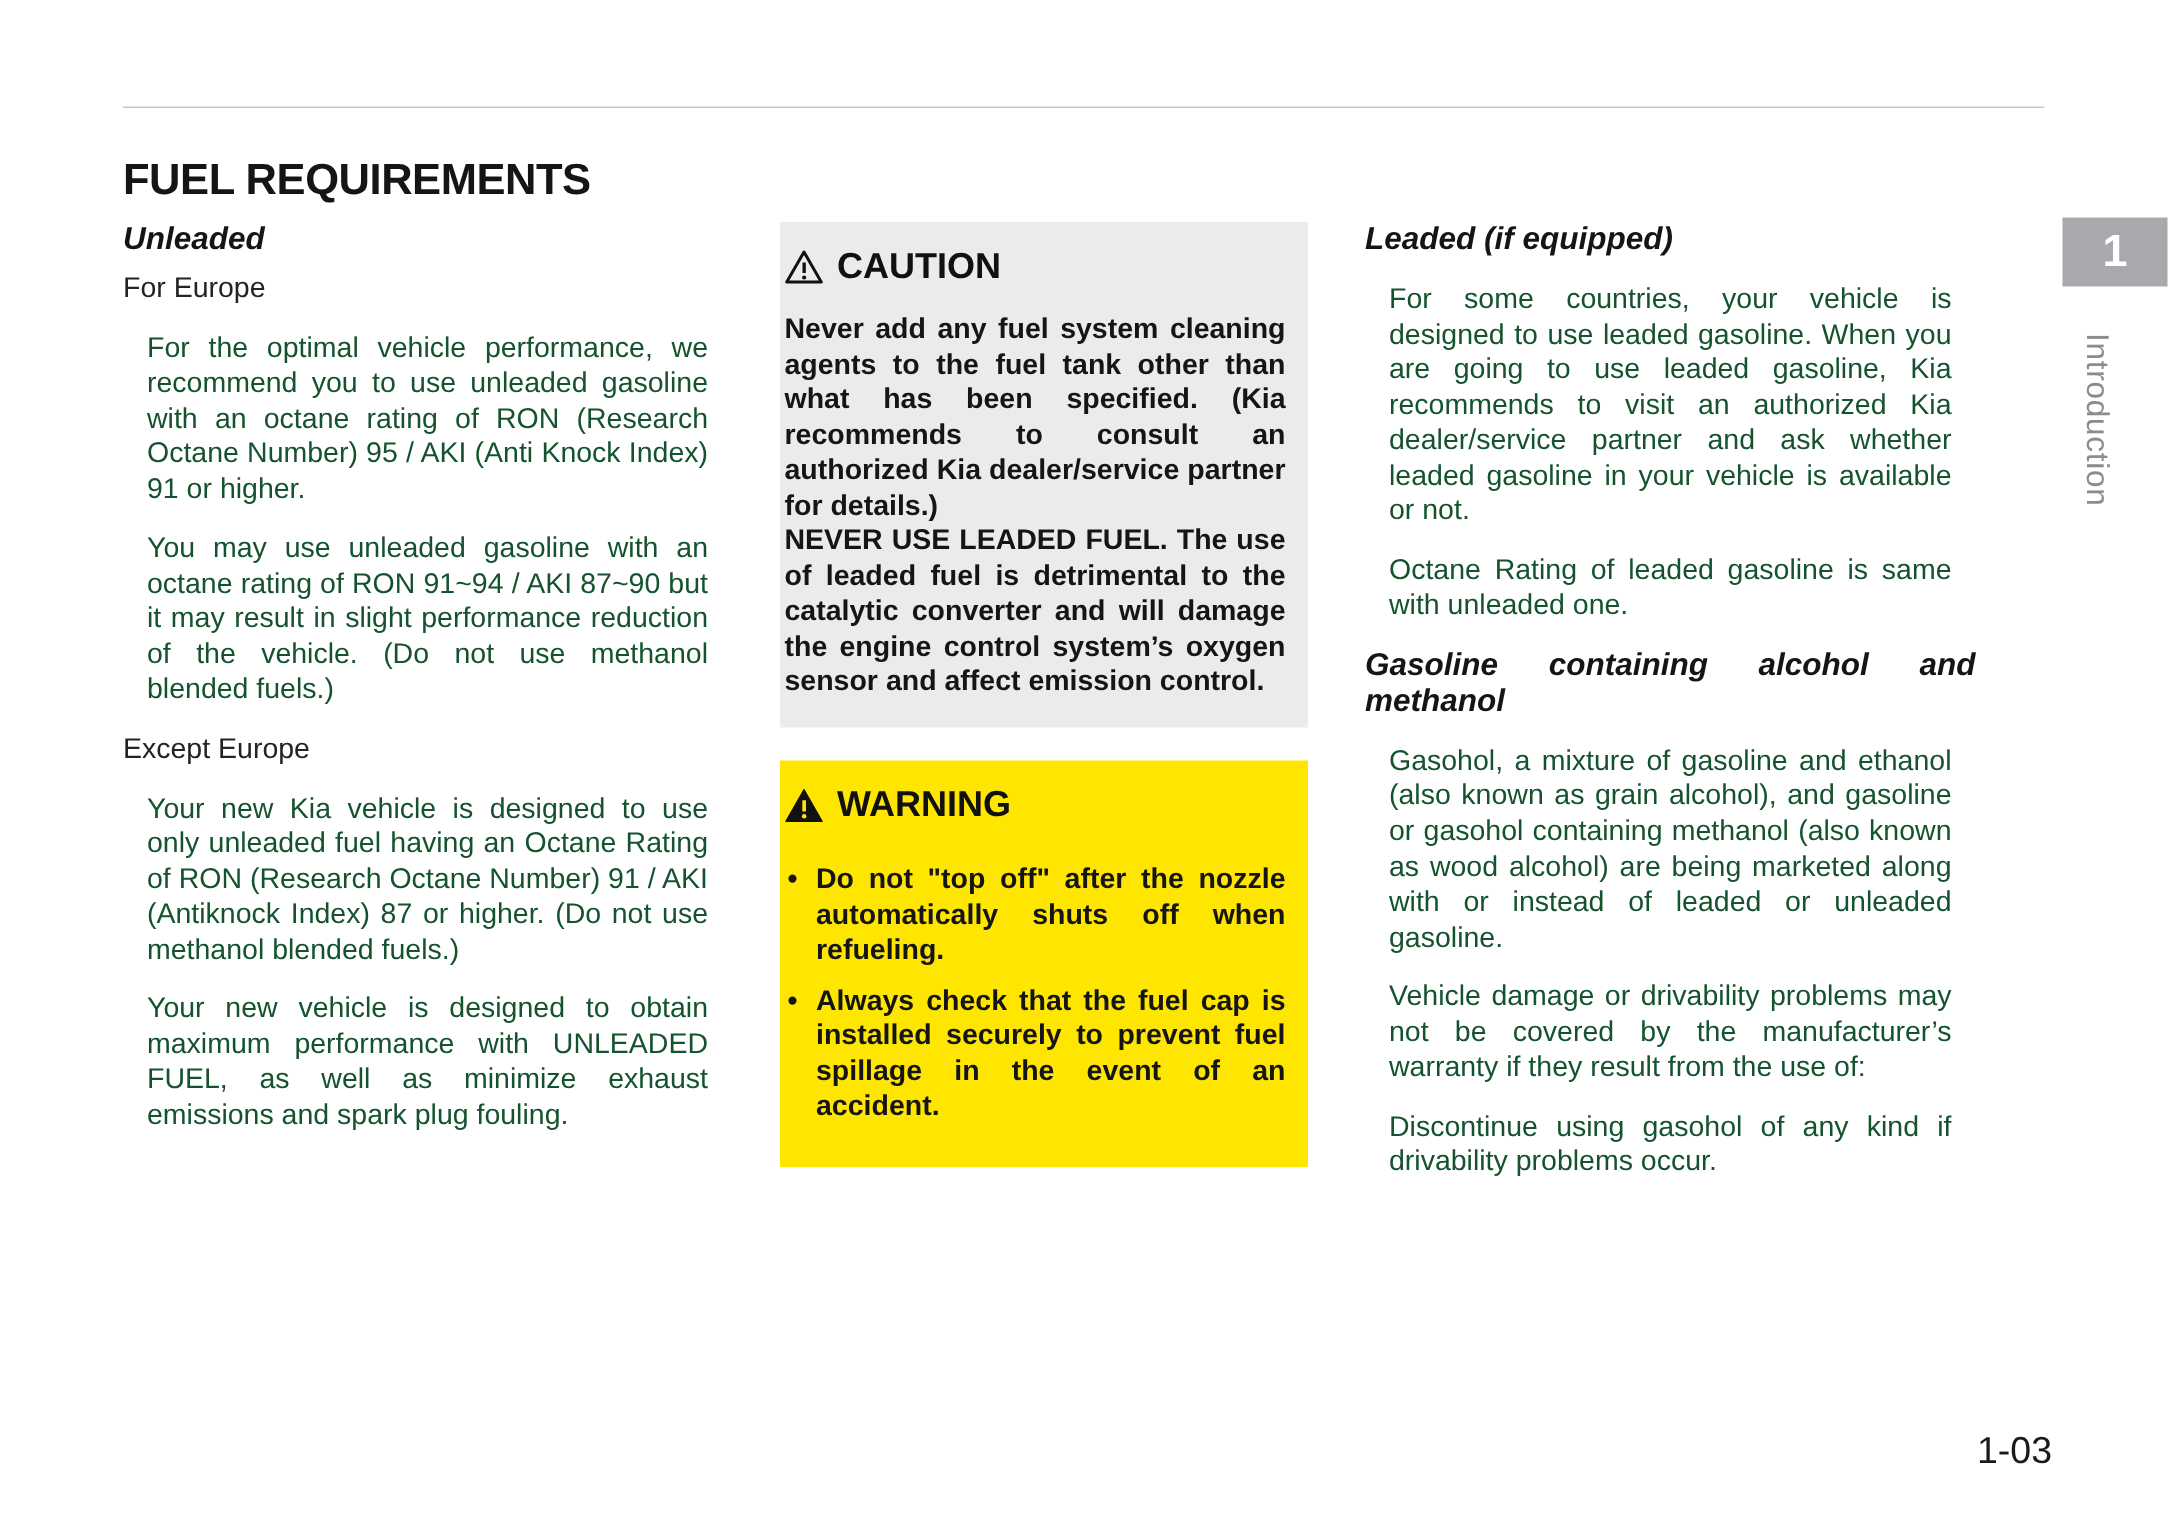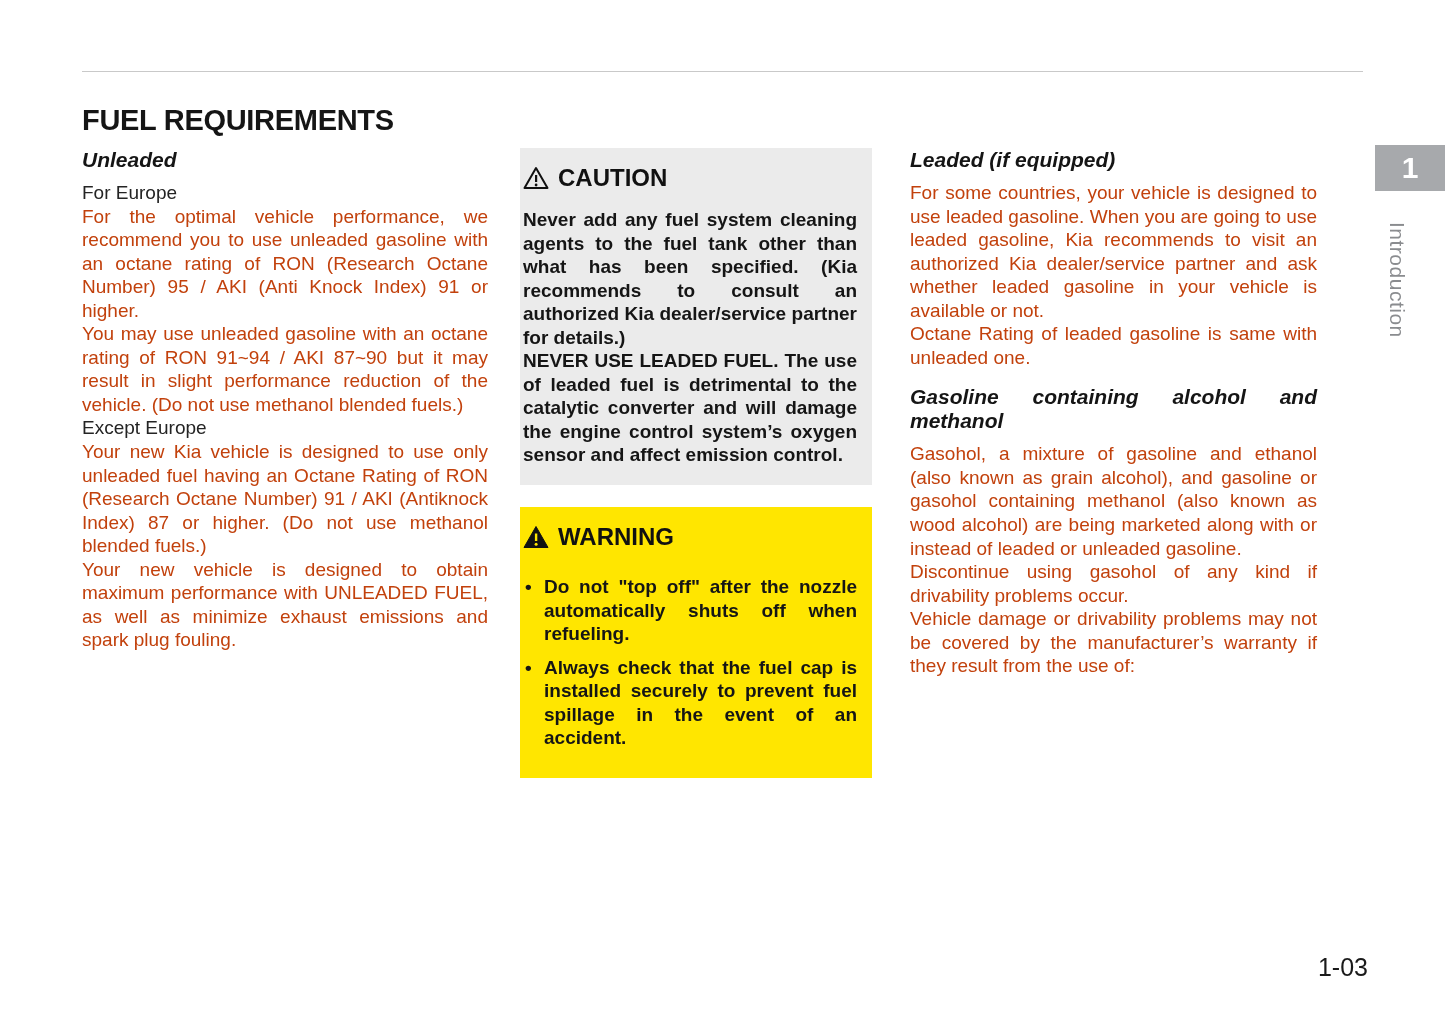--- a/index.html
+++ b/index.html
@@ -30,21 +30,21 @@
 
   .section-heading {
     margin: 0 0 22px 0; font-size: 24px; font-weight: bold; color: #151515;
   }
   .sub-heading {
     margin: 0 0 9px 0; font-size: 21px; font-weight: bold; font-style: italic; color: #151515;
   }
   .sub-heading.justified { text-align: justify; margin-top: 16px; }
 
   .body-text {
-    margin: 0; font-size: 19px; line-height: 1.24; color: #c2410c;
+    margin: 16px; font-size: 19px; line-height: 1.24; color: #14532d;
     text-align: justify;
   }
   .body-label { margin: 0; font-size: 19px; line-height: 1.24; color: #242424; }
 
   .notice-box { box-sizing: border-box; width: 352px; padding: 16px 15px 18px 3px; }
   .caution-box { background: #ebebeb; }
   .warning-box { background: #ffe600; margin-top: 22px; }
 
   .notice-header {
     display: flex; align-items: center; gap: 9px; margin-bottom: 16px;
@@ -133,22 +133,22 @@
     </div>
 
   </div>
 
   <div class="col col-right">
     <h3 class="sub-heading">Leaded (if equipped)</h3>
     <p class="body-text">For some countries, your vehicle is designed to use leaded gasoline. When you are going to use leaded gasoline, Kia recommends to visit an authorized Kia dealer/service partner and ask whether leaded gasoline in your vehicle is available or not.</p>
     <p class="body-text">Octane Rating of leaded gasoline is same with unleaded one.</p>
     <h3 class="sub-heading justified">Gasoline containing alcohol and methanol</h3>
     <p class="body-text">Gasohol, a mixture of gasoline and ethanol (also known as grain alcohol), and gasoline or gasohol containing methanol (also known as wood alcohol) are being marketed along with or instead of leaded or unleaded gasoline.</p>
+    <p class="body-text">Vehicle damage or drivability problems may not be covered by the manufacturer’s warranty if they result from the use of:</p>
     <p class="body-text">Discontinue using gasohol of any kind if drivability problems occur.</p>
-    <p class="body-text">Vehicle damage or drivability problems may not be covered by the manufacturer’s warranty if they result from the use of:</p>
   </div>
 
   <div class="chapter-tab">1</div>
   <div class="chapter-label">Introduction</div>
 
   <div class="page-number">1-03</div>
 
 </div>
 
 </body></html>

